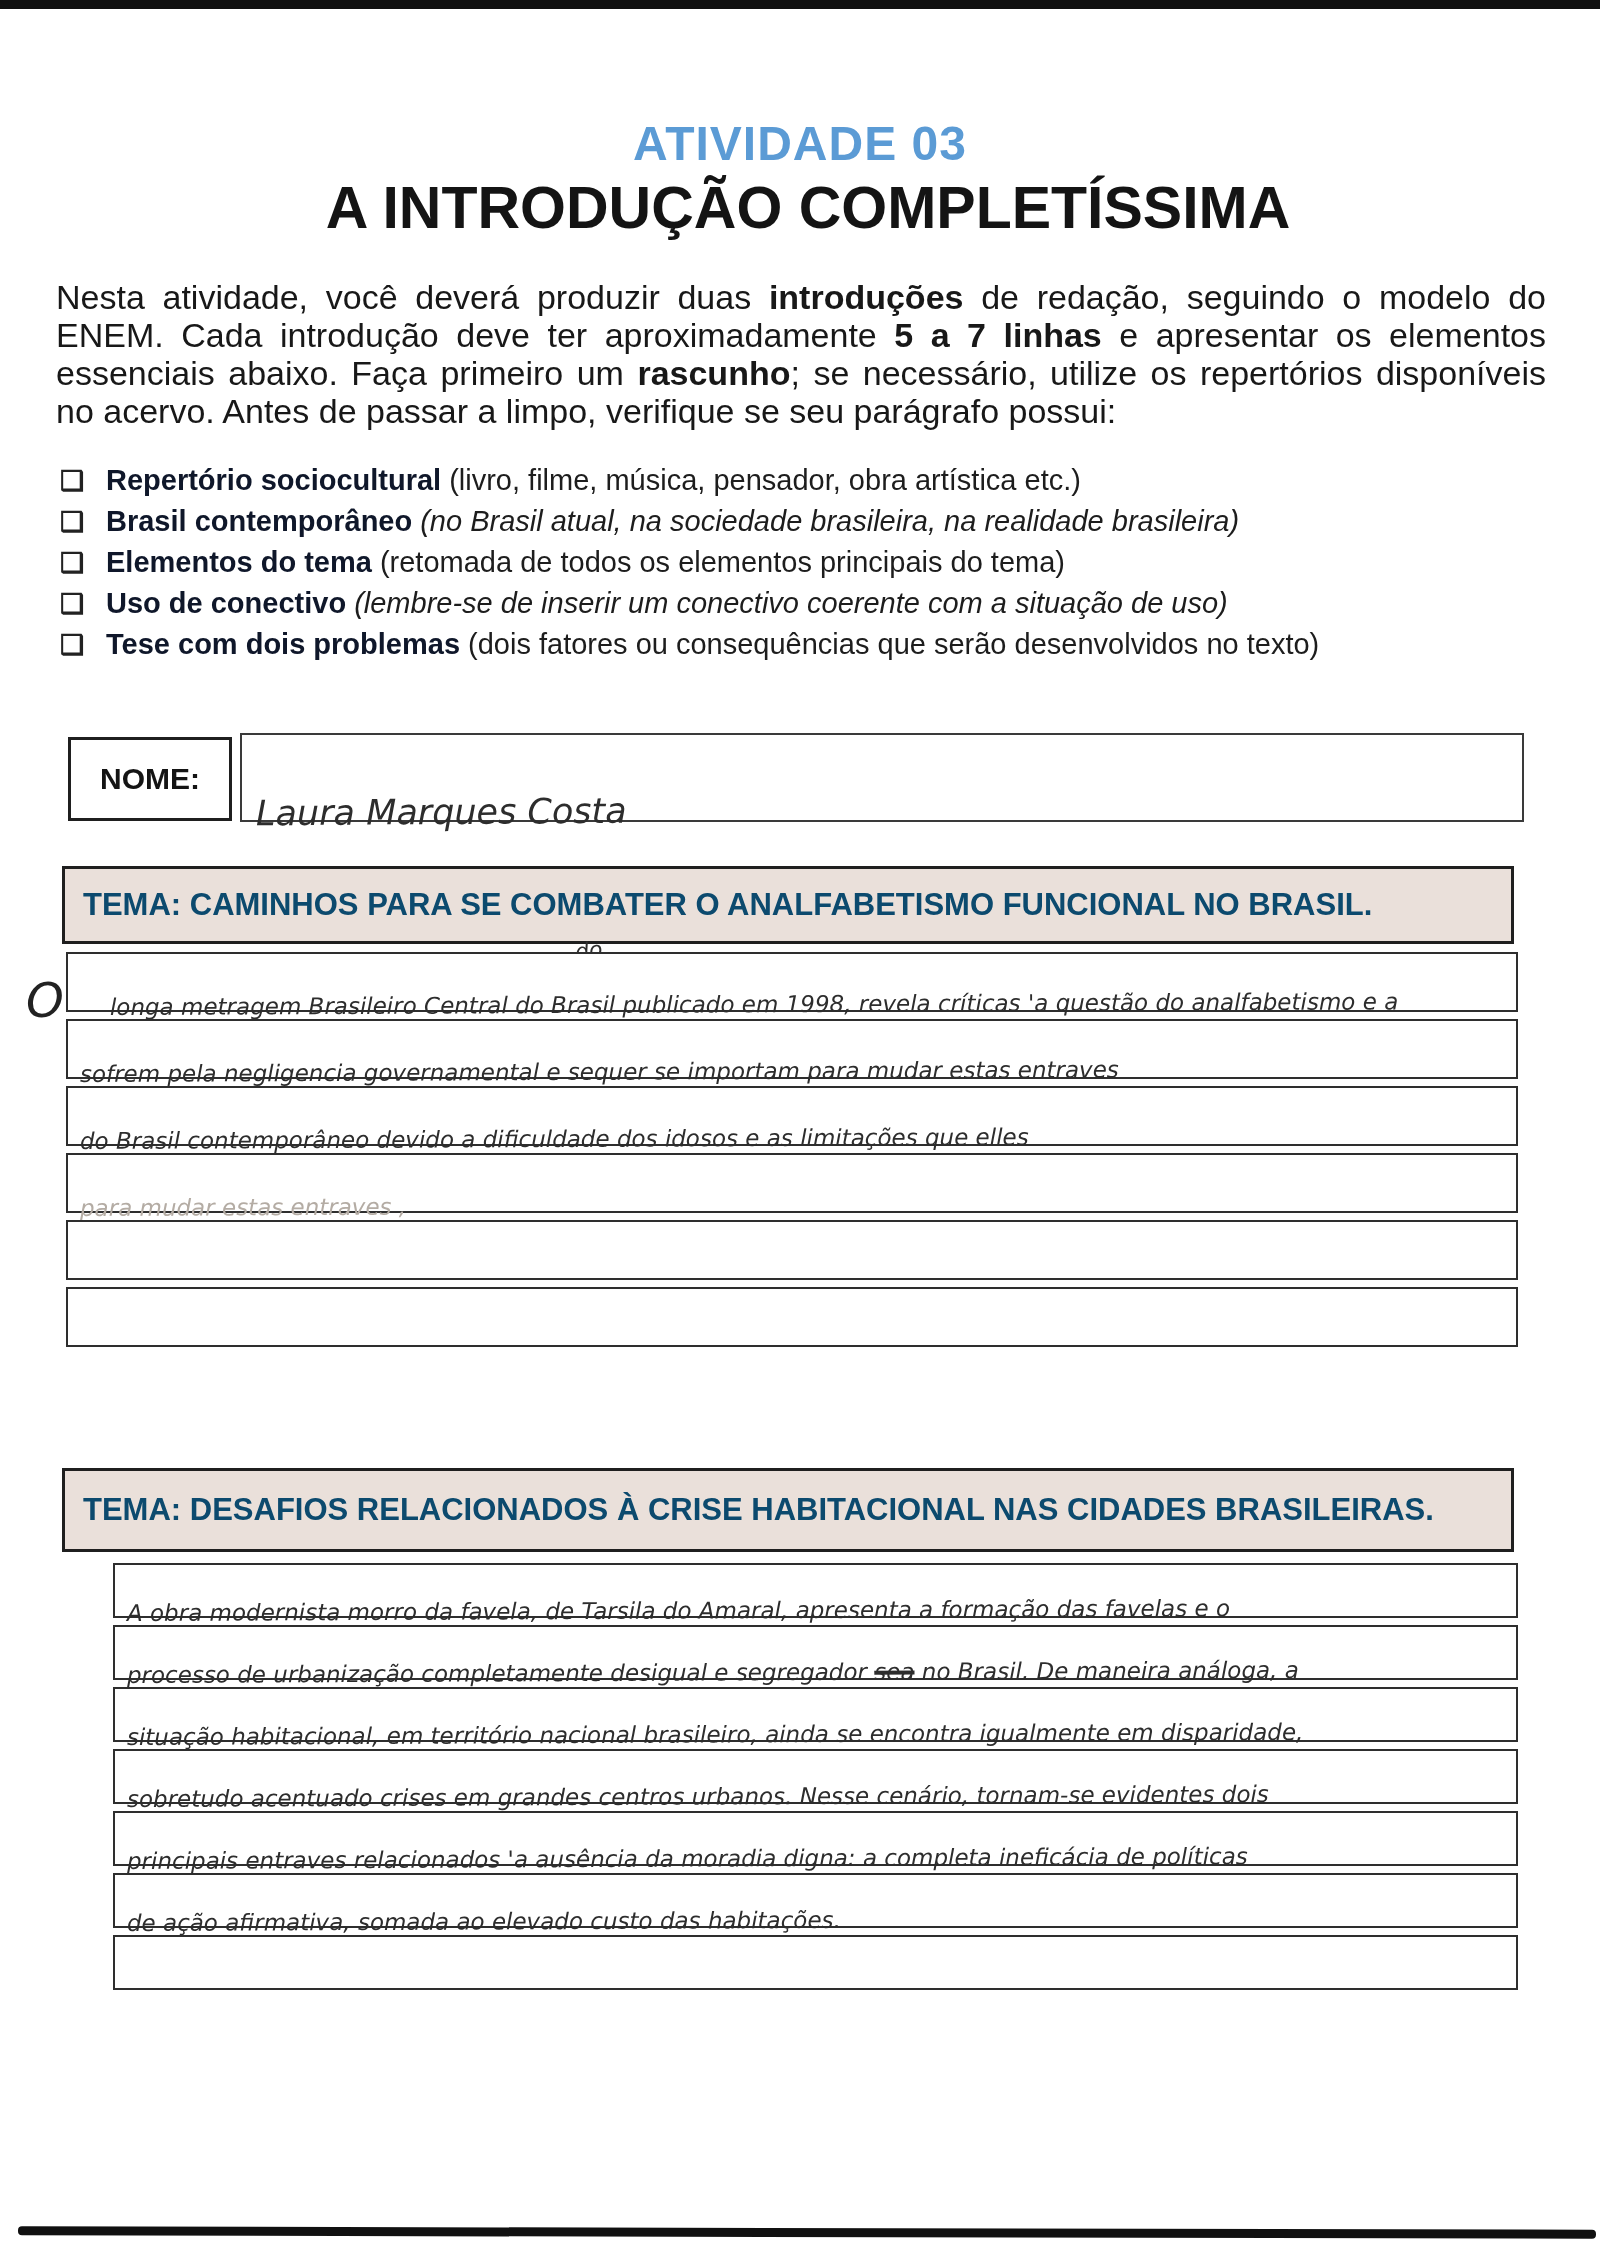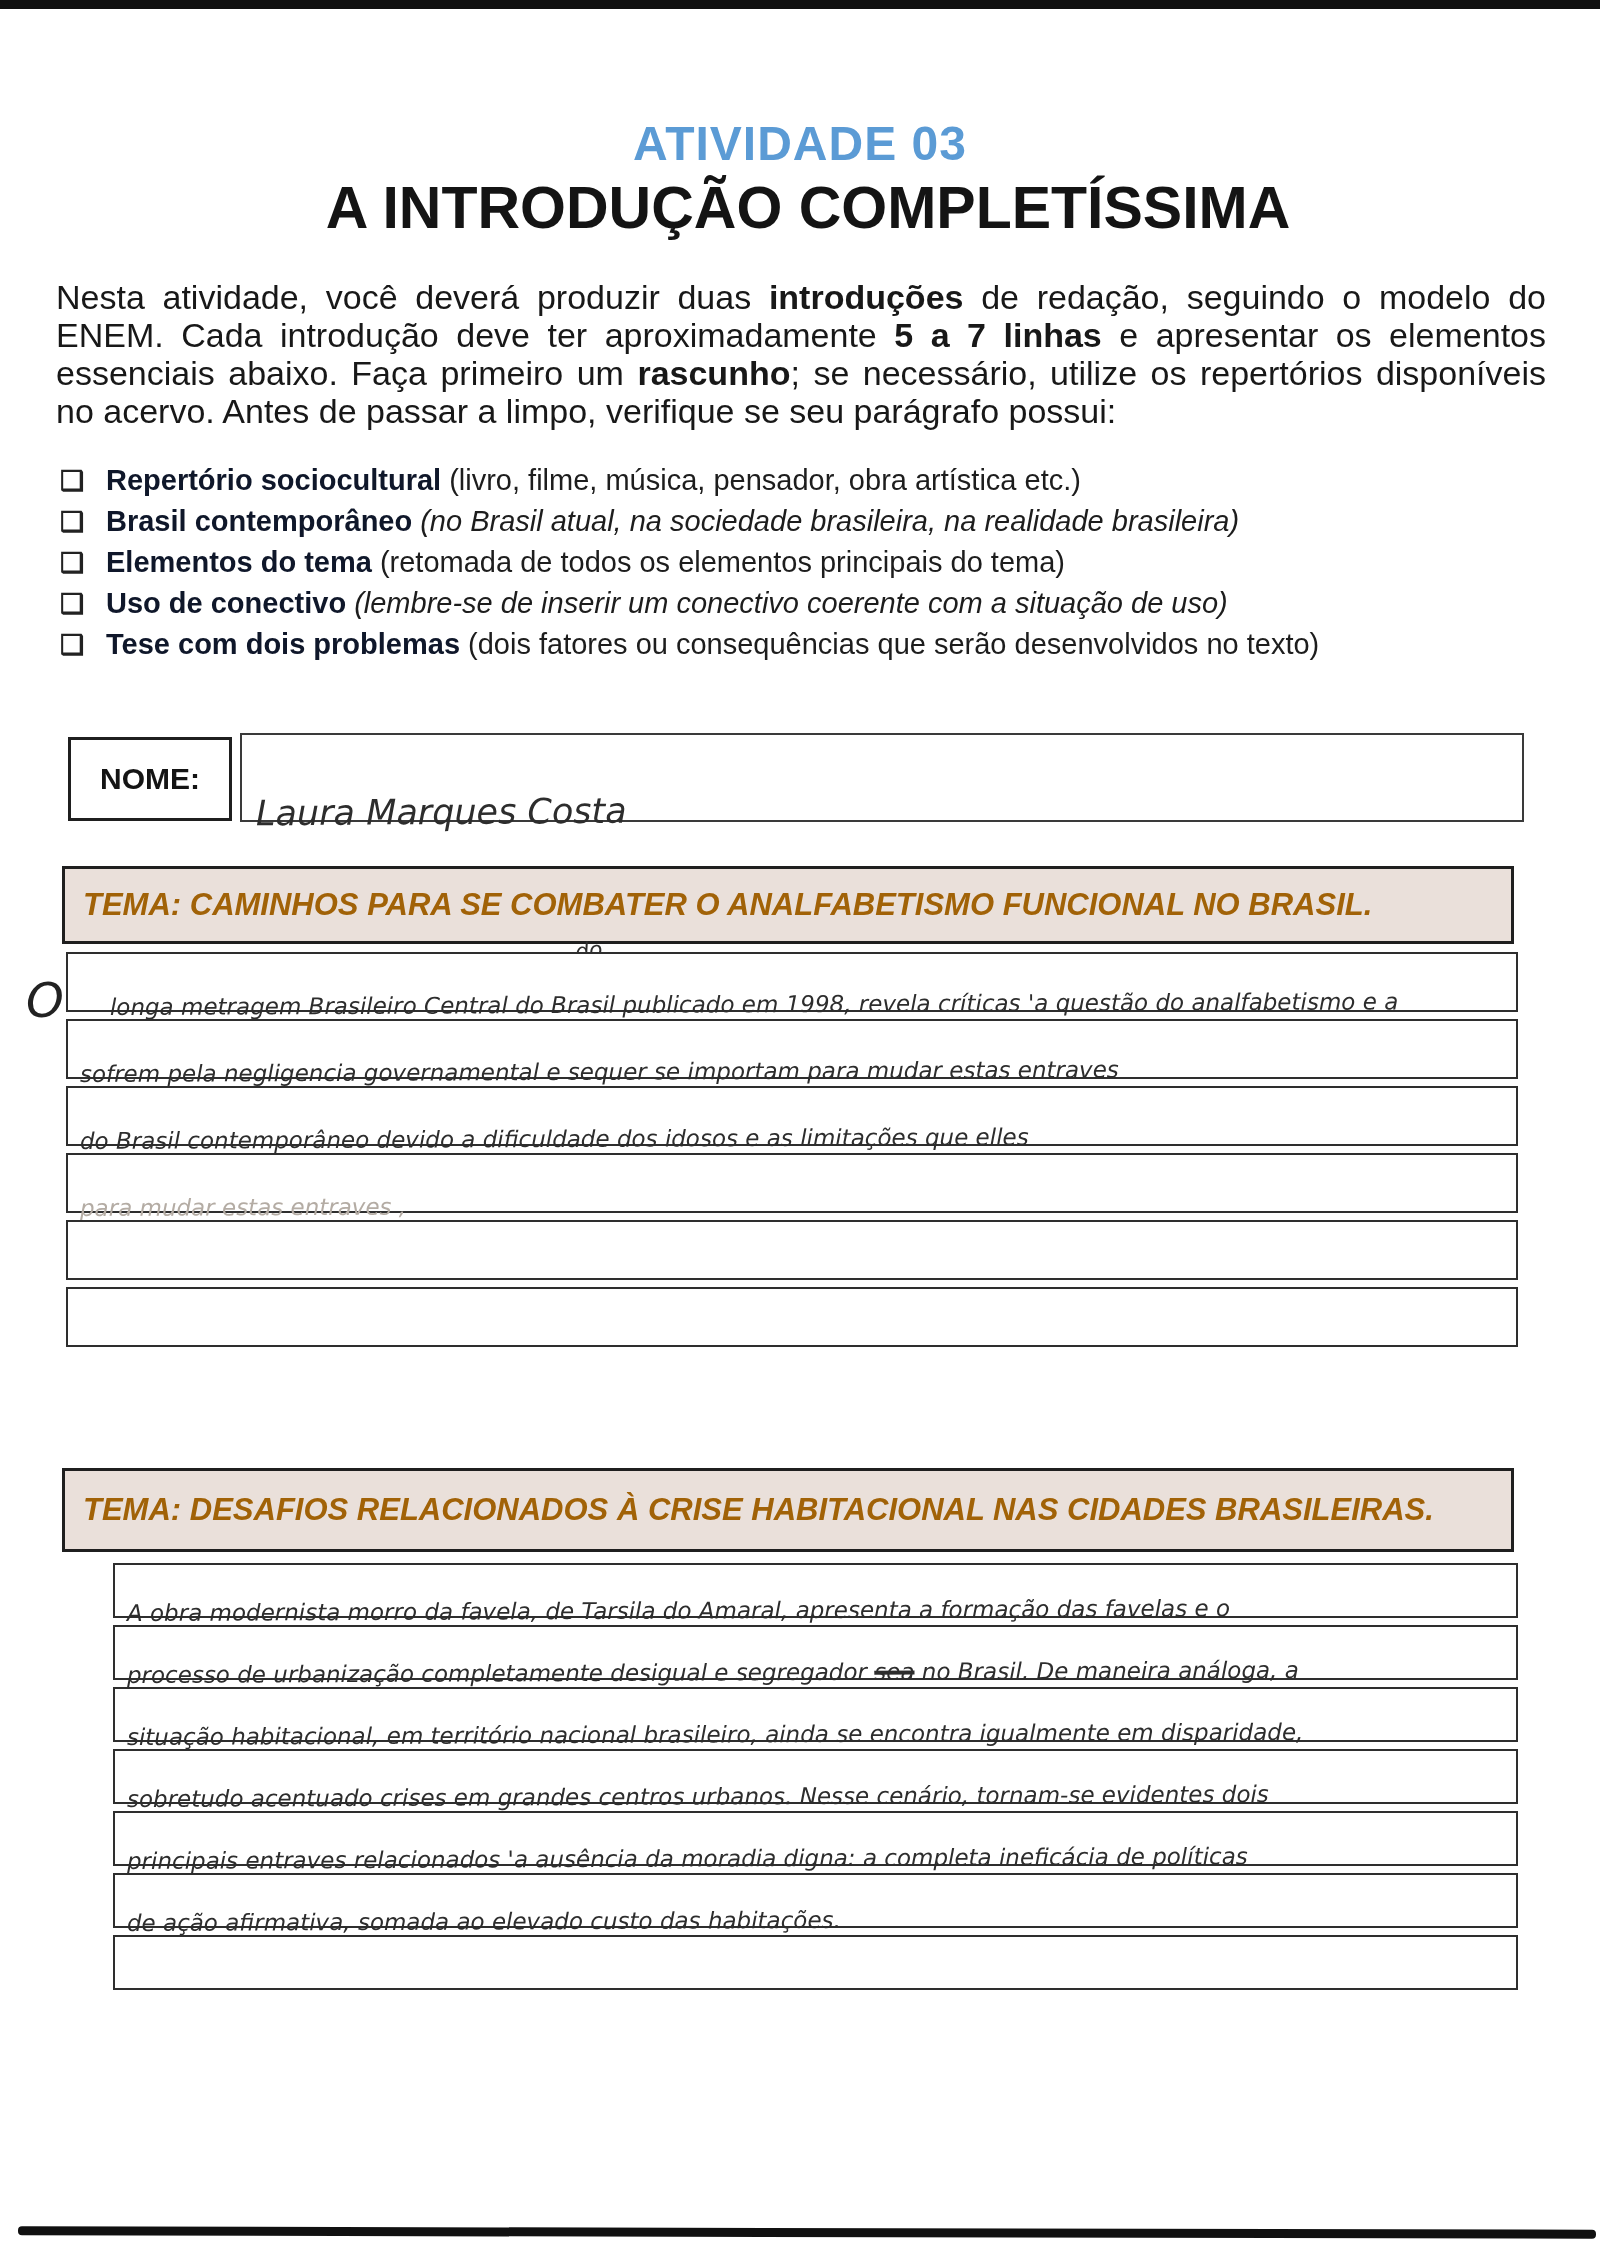--- a/index.html
+++ b/index.html
@@ -55,21 +55,21 @@
   }
   .name-hw{position:absolute;left:14px;bottom:-12px;font-size:35px;transform:rotate(-0.4deg);}
 
   .theme-box{
     position:absolute;left:62px;width:1452px;
     background:#eae0da;border:3px solid #1f1f1f;
     display:flex;align-items:center;
     padding-left:18px;box-sizing:border-box;
   }
   .theme-box .theme-title{
-    font-size:31px;font-weight:800;font-style:italic;color:#a16207;letter-spacing:0px;
+    font-size:31px;font-weight:800;color:#0c4a6e;letter-spacing:0px;
   }
   .theme1{top:866px;height:78px;}
   .theme2{top:1468px;height:84px;}
 
   .draft-area{position:absolute;left:66px;width:1452px;}
   .draft1{top:952px;}
   .draft2{top:1563px;}
   .draft-row{
     position:relative;box-sizing:border-box;
     border:2px solid #2e2e2e;background:#fff;

